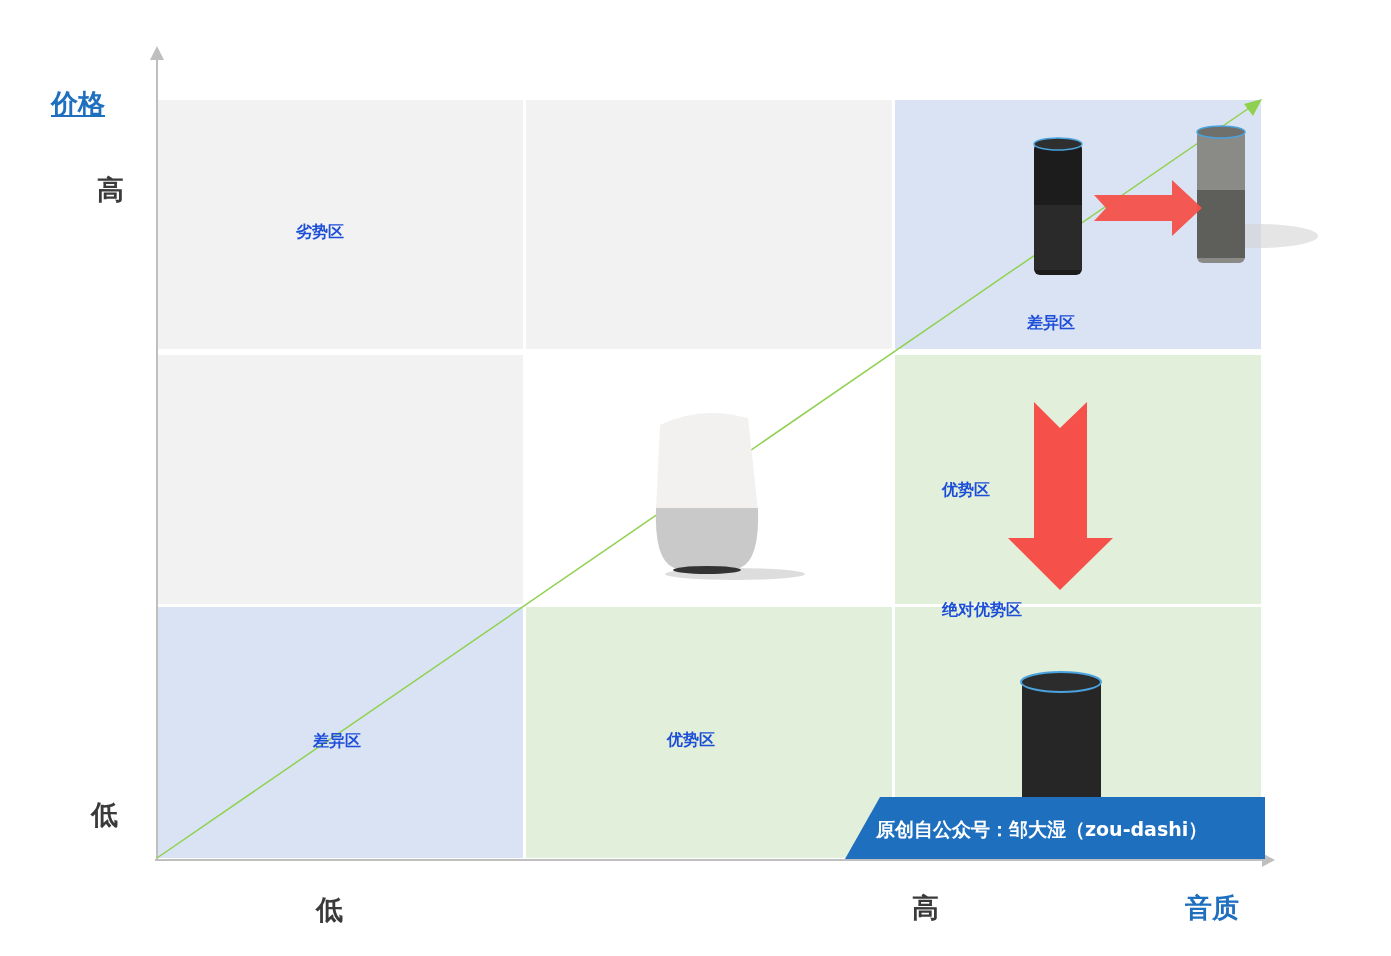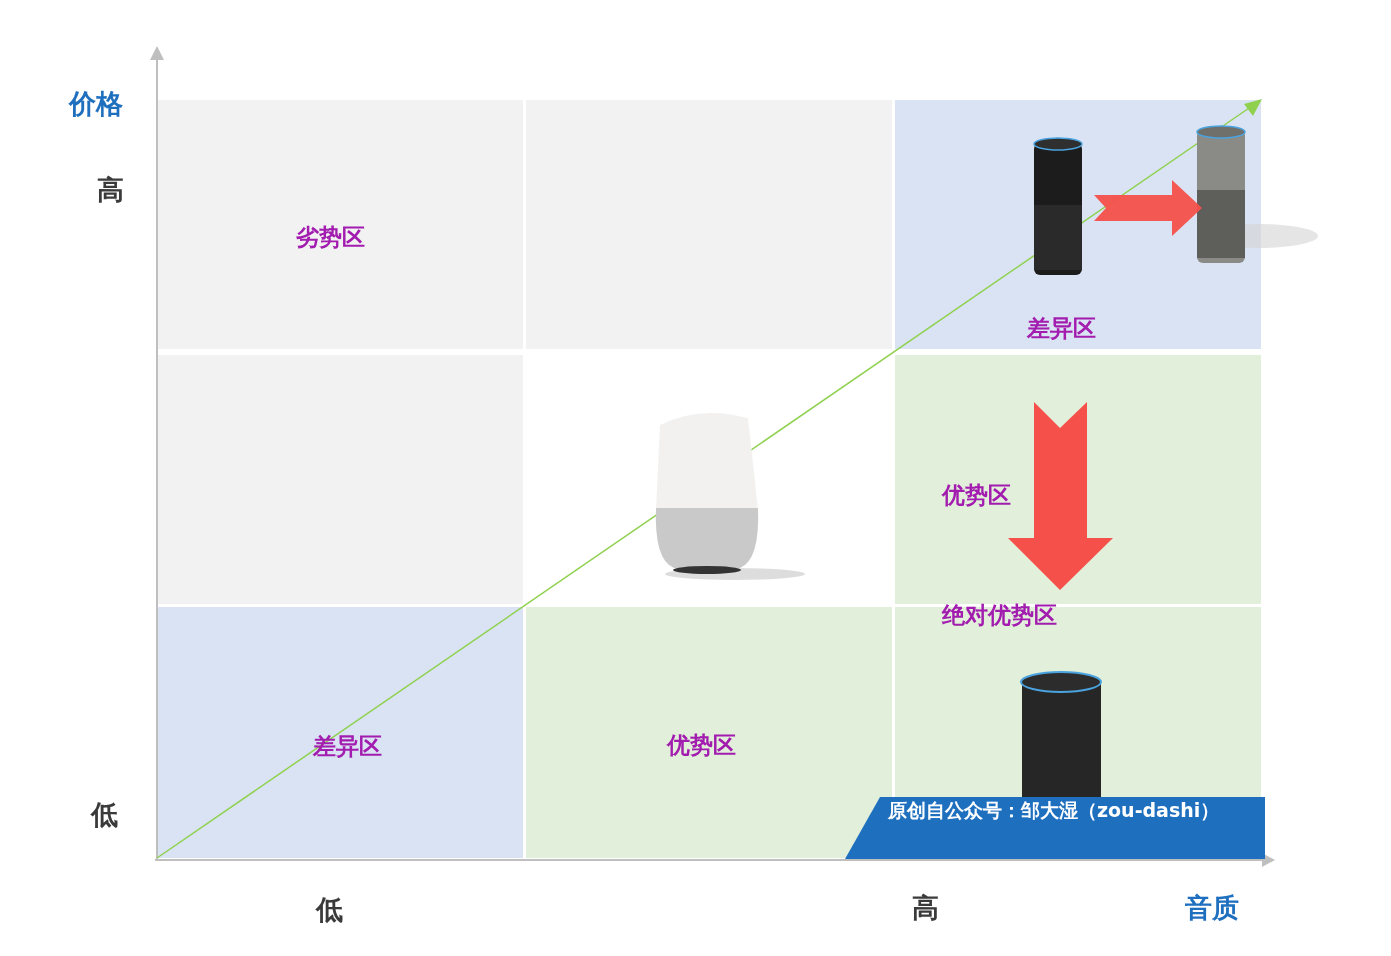--- a/index.html
+++ b/index.html
@@ -4,21 +4,21 @@
 <style>
   html, body { margin: 0; padding: 0; background: #ffffff; }
   body { width: 1391px; height: 956px; position: relative; overflow: hidden;
          font-family: "DejaVu Sans", "Liberation Sans", sans-serif; }
   .abs { position: absolute; }
   .cell { position: absolute; }
   .gray { background: #f2f2f2; }
   .blue { background: #dae3f3; }
   .green { background: #e2efda; }
   .white { background: #ffffff; }
-  .zone-label { position: absolute; font-weight: bold; font-size: 23px; color: #a21caf; white-space: nowrap; }
+  .zone-label { position: absolute; font-weight: bold; font-size: 16px; color: #1d4ed8; white-space: nowrap; }
   .axis-tick { position: absolute; font-weight: bold; font-size: 27px; color: #3a3a3a; }
   .axis-title { position: absolute; font-weight: bold; font-size: 27px; color: #1f6fbf; }
   .banner-text { position: absolute; font-weight: bold; font-size: 19px; color: #ffffff; white-space: nowrap; }
 </style>
 </head>
 <body>
 
 <div class="cell gray" style="left:157px;top:100px;width:366px;height:249px;"></div>
 <div class="cell gray" style="left:526px;top:100px;width:366px;height:249px;"></div>
 <div class="cell blue" style="left:895px;top:100px;width:366px;height:249px;"></div>
@@ -67,27 +67,27 @@
   <polygon points="1034,402 1060,428 1087,402 1087,538 1113,538 1060,590 1008,538 1034,538" fill="#f5504a"></polygon>
 
   <g>
     <rect x="1022" y="680" width="79" height="120" fill="#262626"></rect>
     <ellipse cx="1061" cy="682" rx="40" ry="10" fill="#2c2c2c" stroke="#4aa3df" stroke-width="2"></ellipse>
   </g>
 
   <polygon points="880,797 1265,797 1265,859 845,859" fill="#1f6fbf"></polygon>
 </svg>
 
-<div class="axis-title" style="left:69px;top:86px;">价格</div>
+<div class="axis-title" style="left:51px;top:86px;text-decoration:underline;">价格</div>
 <div class="axis-tick" style="left:97px;top:172px;">高</div>
 <div class="axis-tick" style="left:91px;top:797px;">低</div>
 <div class="axis-tick" style="left:316px;top:892px;">低</div>
 <div class="axis-tick" style="left:912px;top:890px;">高</div>
 <div class="axis-title" style="left:1185px;top:890px;">音质</div>
 
 <div class="zone-label" style="left:296px;top:222px;">劣势区</div>
 <div class="zone-label" style="left:1027px;top:313px;">差异区</div>
 <div class="zone-label" style="left:942px;top:480px;">优势区</div>
 <div class="zone-label" style="left:942px;top:600px;">绝对优势区</div>
 <div class="zone-label" style="left:313px;top:731px;">差异区</div>
 <div class="zone-label" style="left:667px;top:730px;">优势区</div>
 
-<div class="banner-text" style="left:876px;top:798px;margin-left:12px;">原创自公众号：邹大湿（zou-dashi）</div>
+<div class="banner-text" style="left:876px;top:817px;">原创自公众号：邹大湿（zou-dashi）</div>
 
 </body></html>

